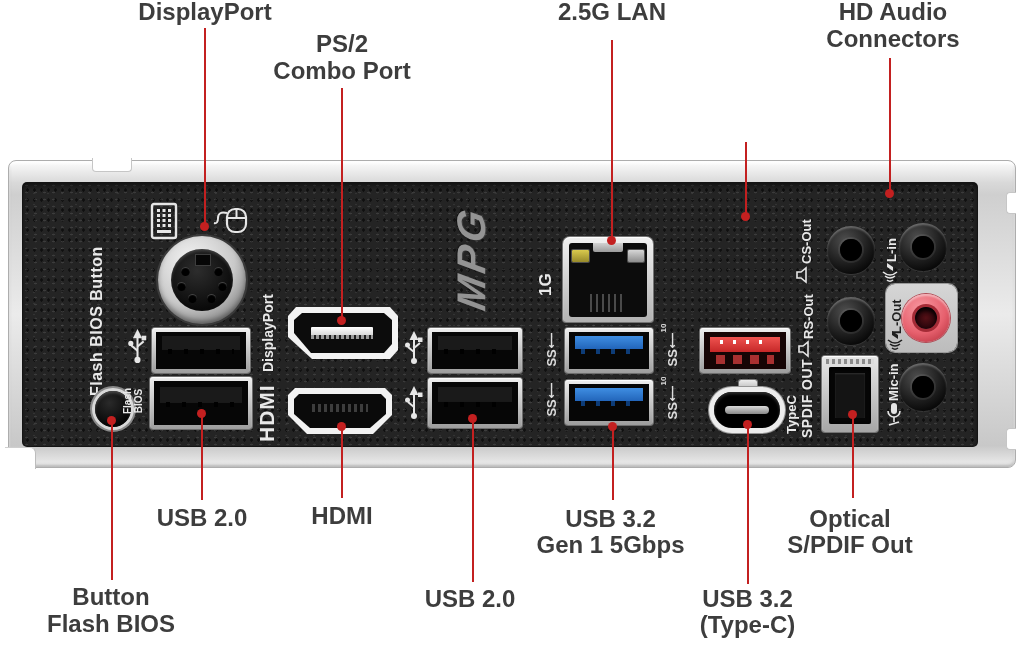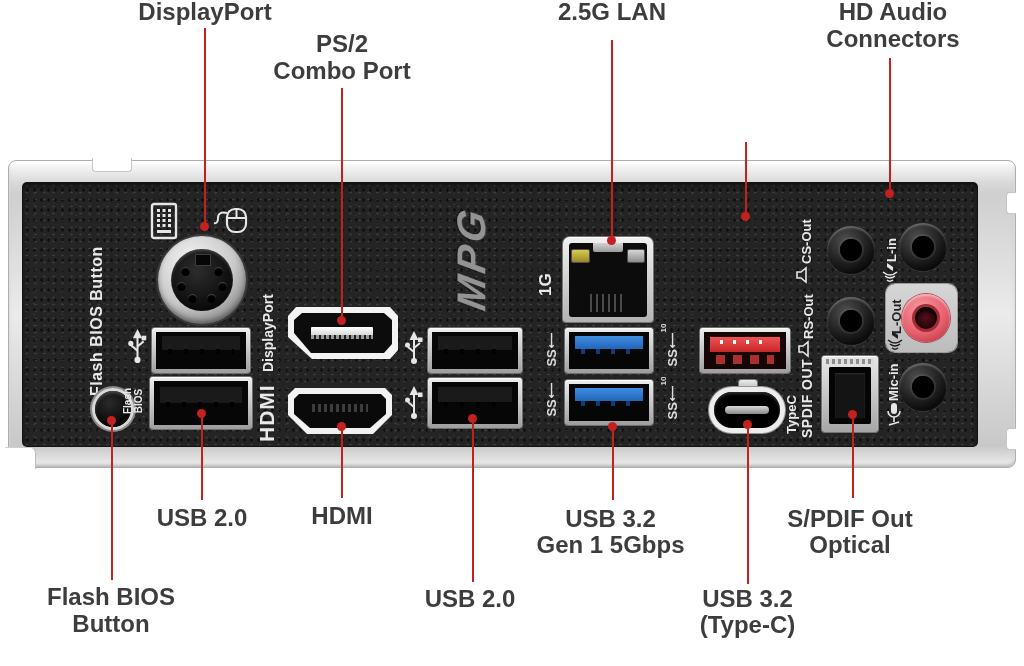--- a/index.html
+++ b/index.html
@@ -341,32 +341,32 @@
     <div>HD Audio</div>
     <div>Connectors</div>
   </div>
   <div class="callout" style="left:122px;top:504px;width:160px;">
     <div>USB 2.0</div>
   </div>
   <div class="callout" style="left:262px;top:502px;width:160px;">
     <div>HDMI</div>
   </div>
   <div class="callout" style="left:21px;top:583px;width:180px;">
+    <div>Button</div>
     <div>Flash BIOS</div>
-    <div>Button</div>
   </div>
   <div class="callout" style="left:390px;top:585px;width:160px;">
     <div>USB 2.0</div>
   </div>
   <div class="callout" style="left:518px;top:506px;width:185px;line-height:26px;">
     <div>USB 3.2</div>
     <div>Gen 1 5Gbps</div>
   </div>
   <div class="callout" style="left:650px;top:586px;width:195px;line-height:26px;">
     <div>USB 3.2</div>
     <div>(Type-C)</div>
   </div>
   <div class="callout" style="left:760px;top:506px;width:180px;line-height:26px;">
+    <div>Optical</div>
     <div>S/PDIF Out</div>
-    <div>Optical</div>
   </div>
 
 </div>
 
 </body></html>

